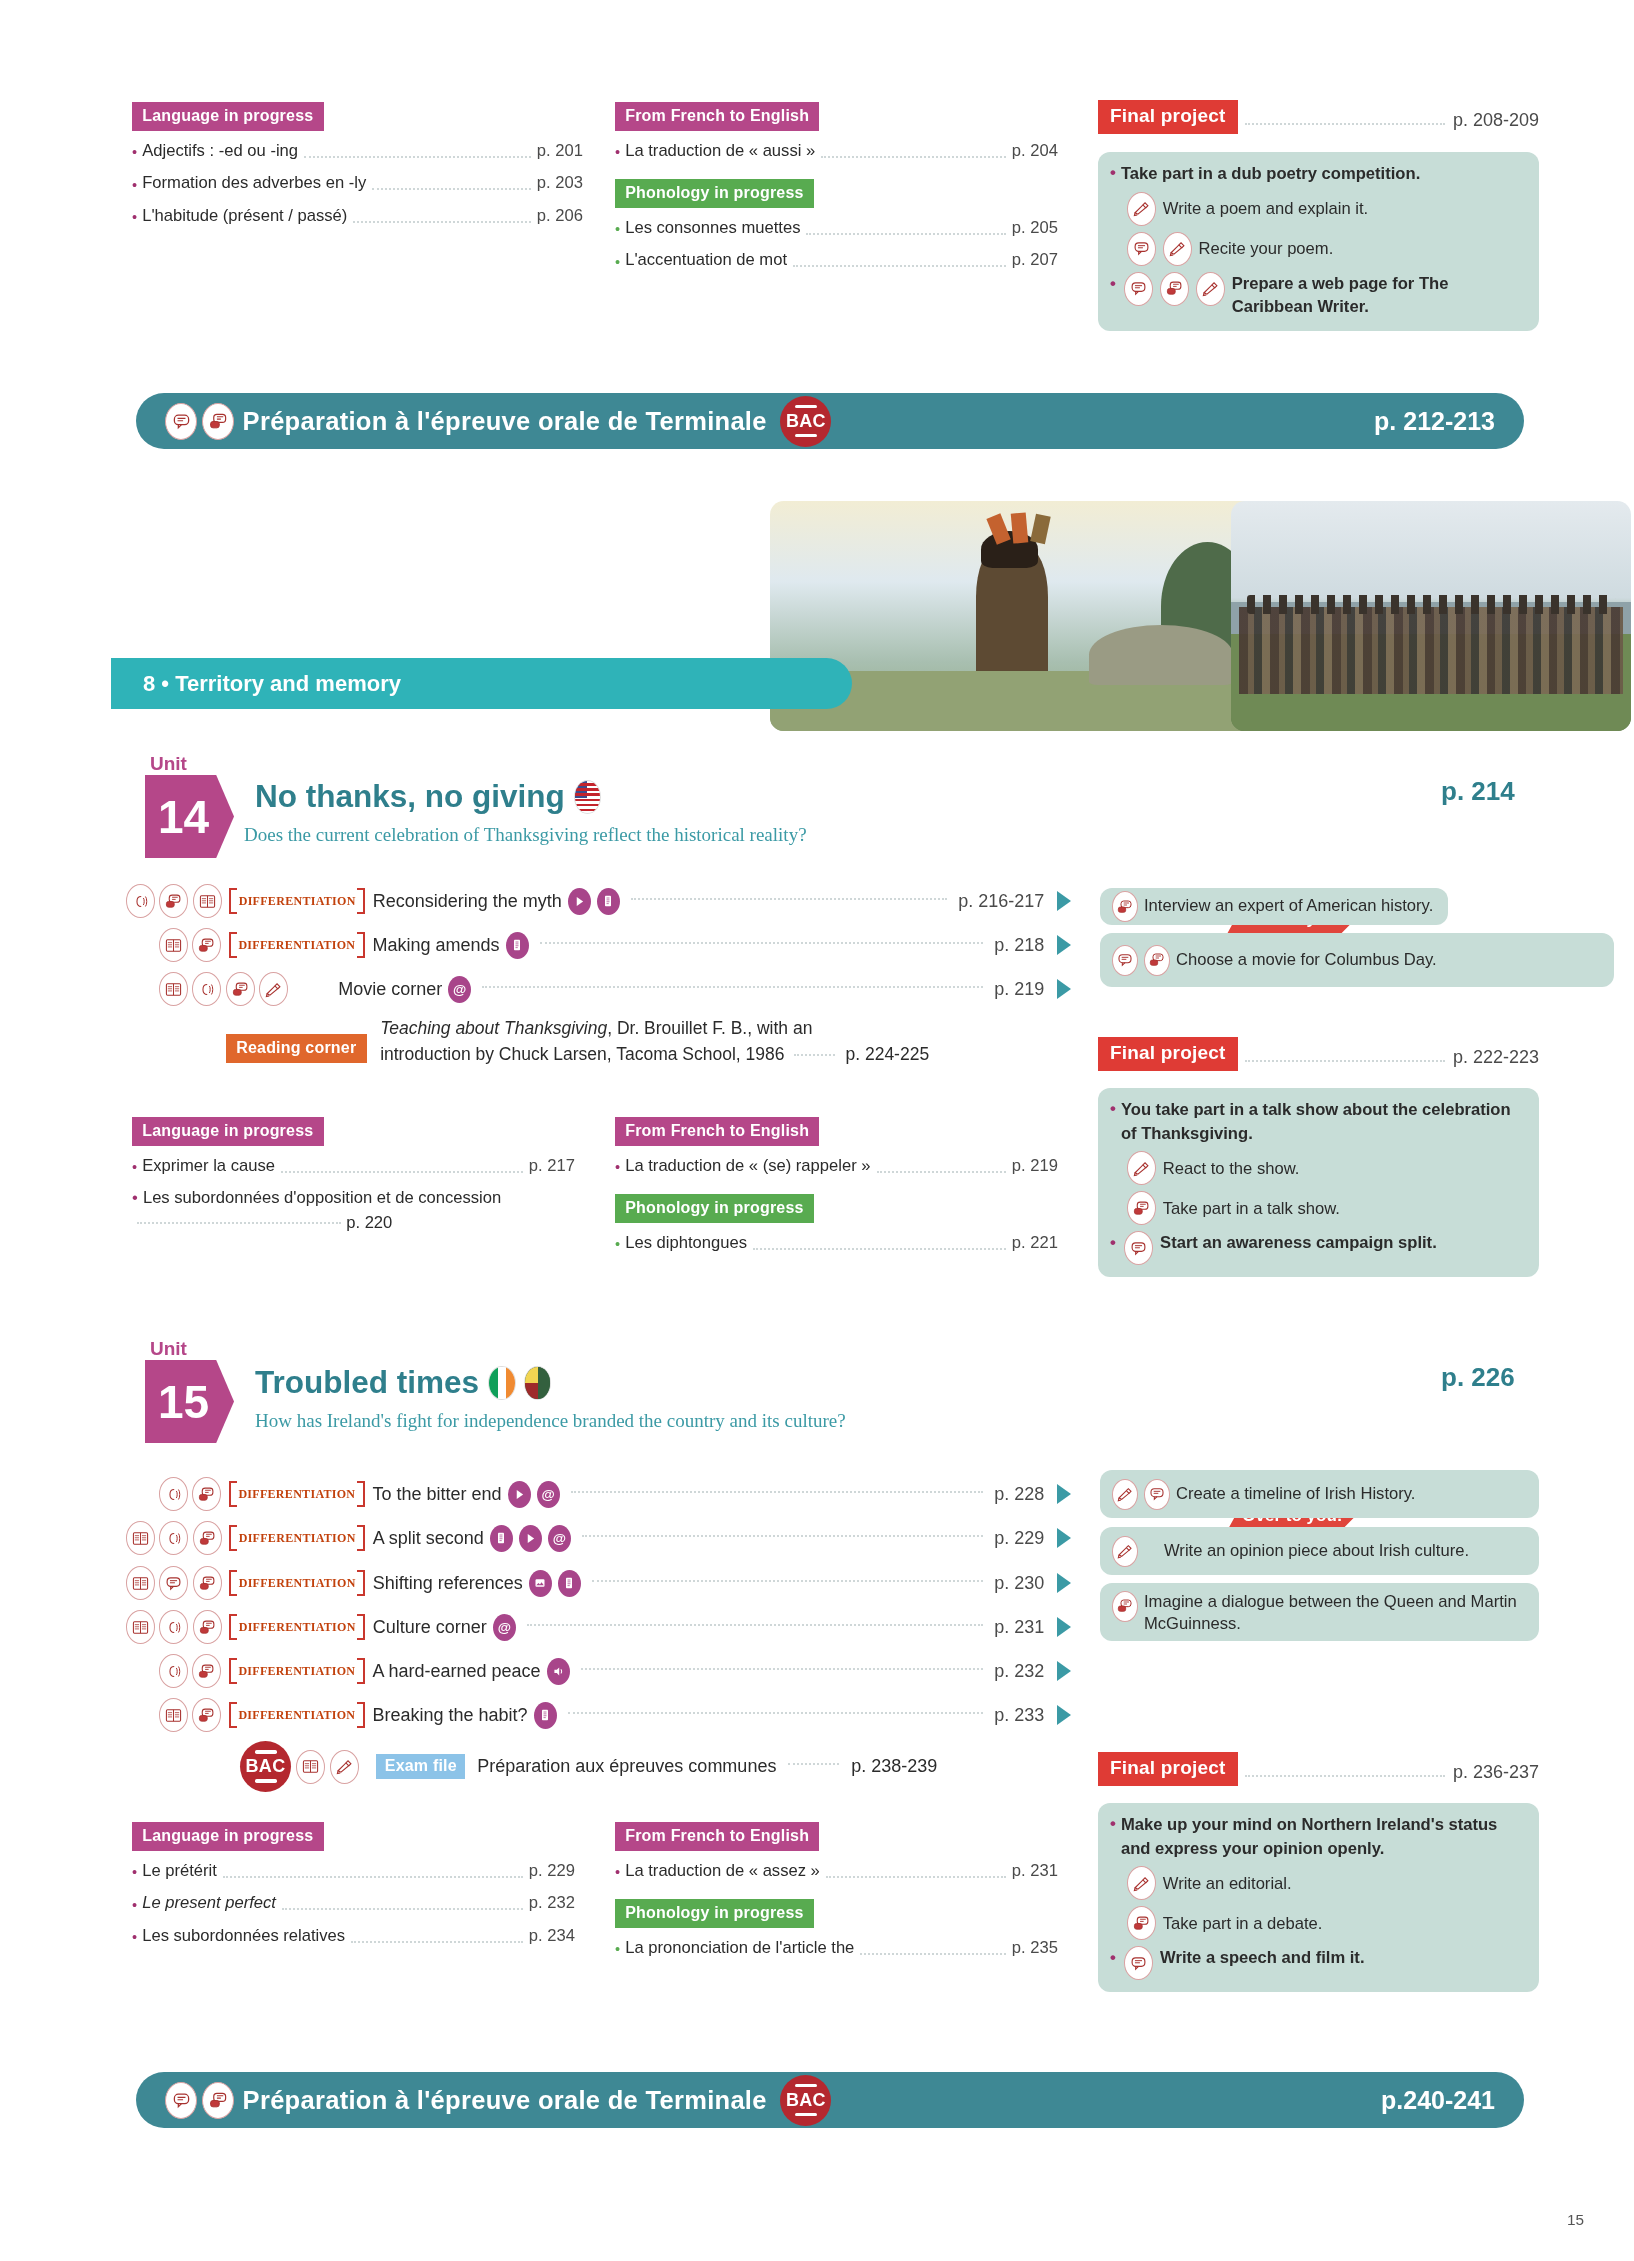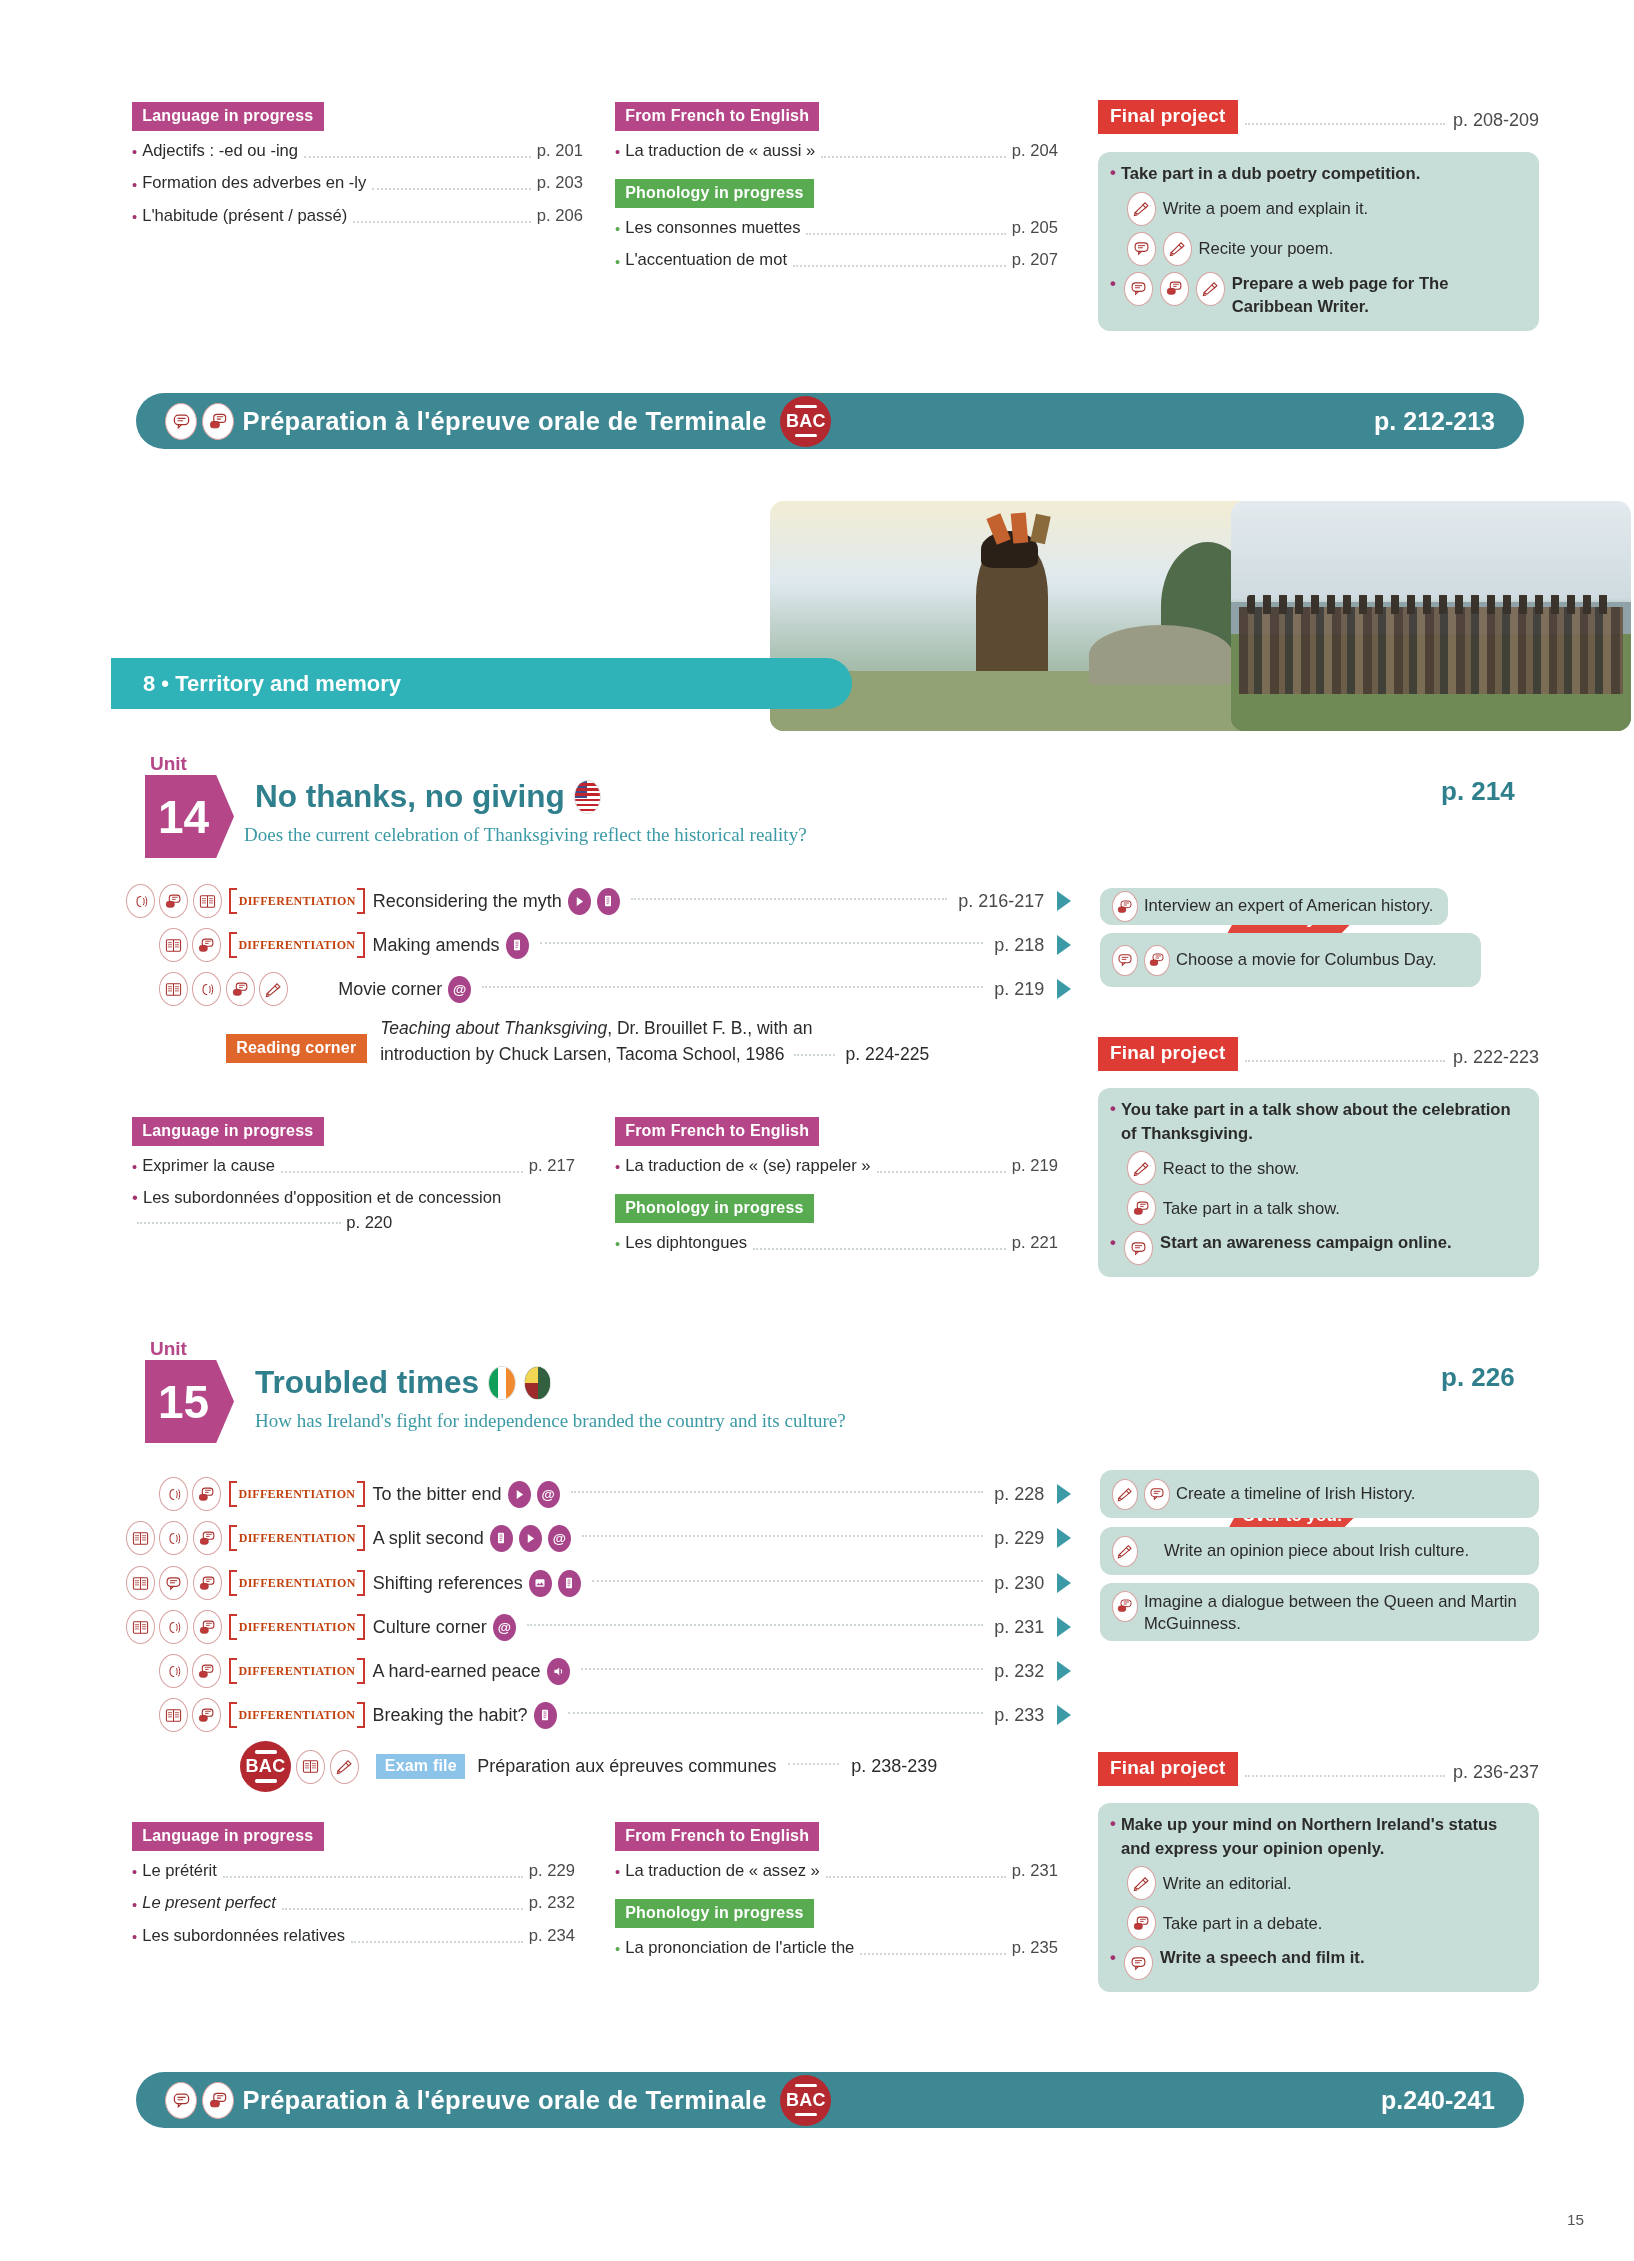--- a/index.html
+++ b/index.html
@@ -570,21 +570,21 @@
   <div class="otybox" style="left:1100px; top:888px; width:348px; height:37px;">
     <span class="sk" style="width:26px;height:31px;">
         <svg width="16" height="16" viewBox="0 0 24 24">
           <rect x="6" y="3" width="15" height="10" rx="4" fill="none" stroke="#a8322f" stroke-width="1.5"></rect>
           <rect x="2" y="12" width="11" height="8" rx="3" fill="#c0393a" stroke="#a8322f" stroke-width="1.2"></rect>
           <path d="M10 6h8M10 9h5" stroke="#a8322f" stroke-width="1.3"></path>
         </svg>
       </span>
     <span>Interview an expert of American history.</span>
   </div>
-  <div class="otybox" style="left:1100px; top:933px; width:381px; height:54px;">
+  <div class="otybox" style="left:1100px; top:933px; width:514px; height:54px;">
     <span class="sk" style="width:26px;height:31px;">
         <svg width="16" height="16" viewBox="0 0 24 24">
           <rect x="3" y="4" width="18" height="12" rx="5" fill="none" stroke="#a8322f" stroke-width="1.6"></rect>
           <path d="M8 16 l0 4 4-4" fill="none" stroke="#a8322f" stroke-width="1.6"></path>
           <path d="M7 8h10M7 11h7" stroke="#a8322f" stroke-width="1.4"></path>
         </svg>
       </span>
     <span class="sk" style="width:26px;height:31px;">
         <svg width="16" height="16" viewBox="0 0 24 24">
           <rect x="6" y="3" width="15" height="10" rx="4" fill="none" stroke="#a8322f" stroke-width="1.5"></rect>
@@ -627,21 +627,21 @@
     </div>
     <div class="sub2">
       <span class="dot">•</span>
       <span class="sk">
           <svg width="17" height="17" viewBox="0 0 24 24">
             <rect x="3" y="4" width="18" height="12" rx="5" fill="none" stroke="#a8322f" stroke-width="1.6"></rect>
             <path d="M8 16 l0 4 4-4" fill="none" stroke="#a8322f" stroke-width="1.6"></path>
             <path d="M7 8h10M7 11h7" stroke="#a8322f" stroke-width="1.4"></path>
           </svg>
         </span>
-      <span>Start an awareness campaign online.</span>
+      <span>Start an awareness campaign split.</span>
     </div>
   </div>
 
   <div class="colblock" style="left:132px; top:1117px; width:443px;">
     <div class="chip magenta">Language in progress</div>
     <div class="tocline">
       <span class="bullet">•</span>
       <span class="txt">Exprimer la cause</span>
       <span class="leader"></span>
       <span class="pg">p. 217</span>

